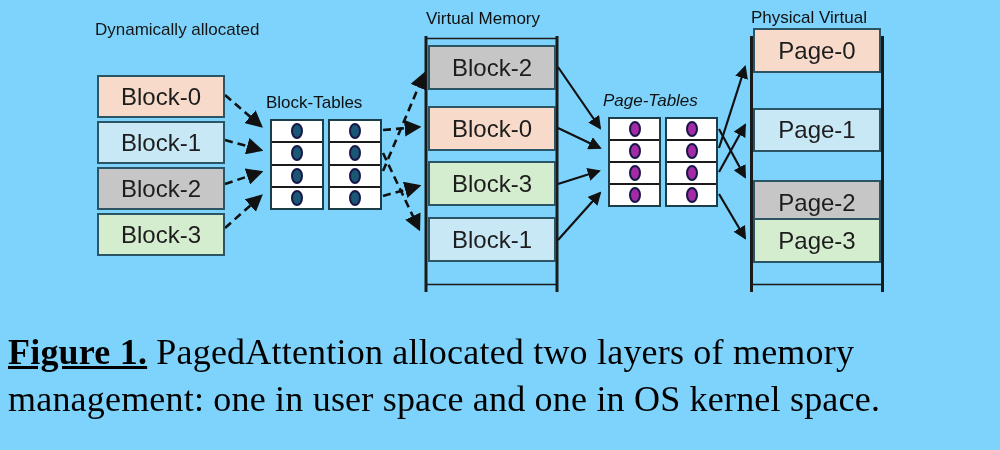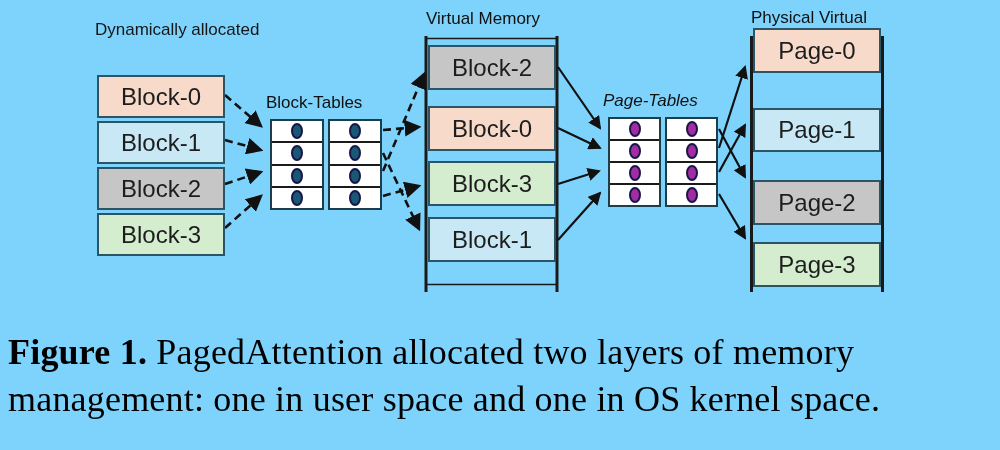--- a/index.html
+++ b/index.html
@@ -13,21 +13,21 @@
   .kvcap{position:absolute;font-size:17px;line-height:20px;color:#161616;}
   .mt{position:absolute;display:flex;gap:4px;box-sizing:border-box;}
   .mt-col{flex:1;border:2px solid #1C3D4A;background:#fff;display:flex;flex-direction:column;box-sizing:border-box;}
   .mt-cell{flex:1;display:flex;align-items:center;justify-content:center;}
   .mt-cell:not(:first-child){border-top:2px solid #1b1b1b;}
   .dot{width:12px;height:16px;border-radius:50%;border:2px solid #17174A;box-sizing:border-box;}
   svg.overlay{position:absolute;left:0;top:0;pointer-events:none;}
   .caption{position:absolute;left:8px;top:329px;width:986px;
            font-family:"Liberation Serif","DejaVu Serif",serif;
            font-size:36px;line-height:47px;color:#000;letter-spacing:0.2px;}
-  .caption b{font-weight:700;}
+  .caption b{font-weight:700;text-decoration:underline;}
 </style>
 </head>
 <body>
 
 <div id="frame">
   <div class="stage">
 
     <svg class="overlay" width="1000" height="320" viewBox="0 0 1000 320">
       <defs>
         <marker id="mA" viewBox="0 0 10 10" refX="8.5" refY="5" markerWidth="6" markerHeight="6" orient="auto">
@@ -173,21 +173,21 @@
     <div class="lbl center" style="left:751px;top:8px;width:132px;">Physical Virtual</div>
     <div class="blk" style="left: 753px; top: 28px; width: 128px; height: 45px; background-color: rgb(248, 218, 202);">
         <span>Page-0</span>
       </div>
     <div class="blk" style="left: 753px; top: 108px; width: 128px; height: 44px; background-color: rgb(201, 232, 246);">
         <span>Page-1</span>
       </div>
     <div class="blk" style="left: 753px; top: 148px; width: 128px; height: 45px; background-color: rgb(198, 198, 199); margin-top: 32px;">
         <span>Page-2</span>
       </div>
-    <div class="blk" style="left: 753px; top: 218px; width: 128px; height: 45px; background-color: rgb(213, 237, 207); margin-top: 24px;">
+    <div class="blk" style="left: 753px; top: 218px; width: 128px; height: 45px; background-color: rgb(213, 237, 207);">
         <span>Page-3</span>
       </div>
   </div>
 
   <div class="caption">
     <b>Figure 1.</b>
     <span>PagedAttention allocated two layers of memory</span>
     <br>
     <span>management: one in user space and one in OS kernel space.</span>
   </div>

